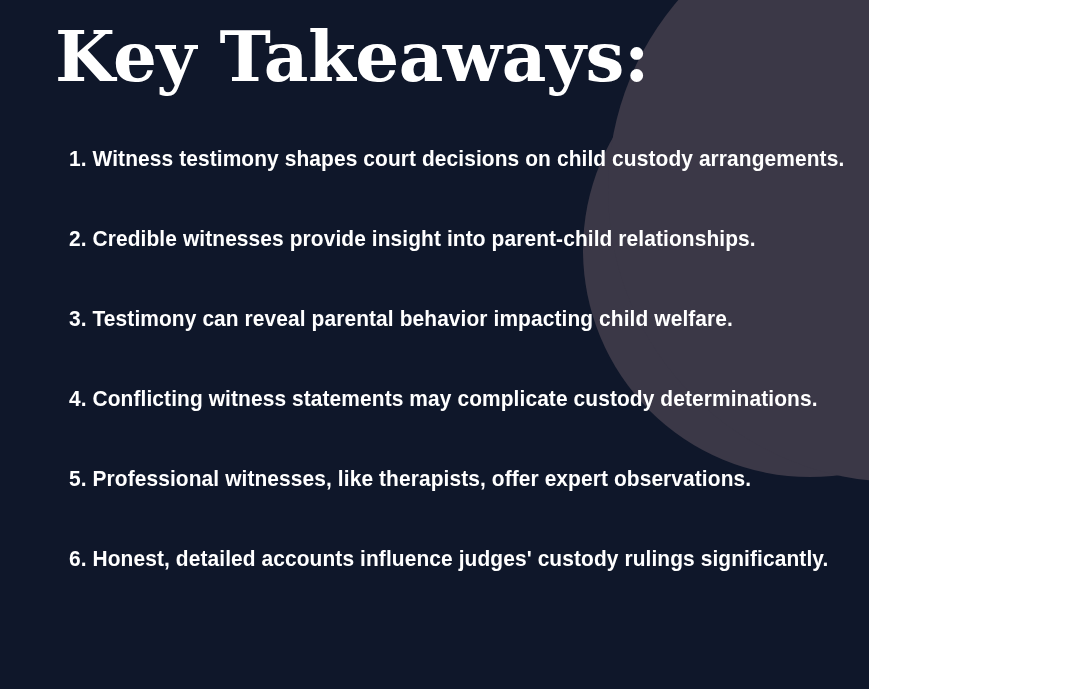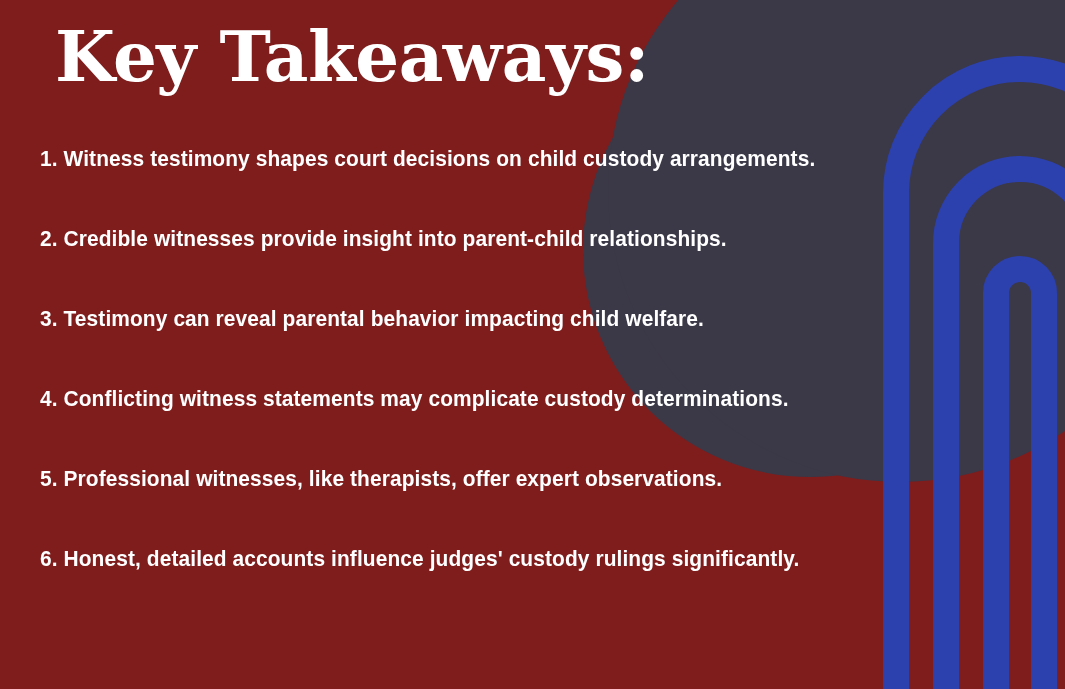--- a/index.html
+++ b/index.html
@@ -9,23 +9,23 @@
   }
   body {
     width: 1065px;
     height: 689px;
     overflow: hidden;
     font-family: "Liberation Sans", sans-serif;
   }
 
   #slide {
     position: relative;
-    width: 1065px;
+    width: 869px;
     height: 689px;
-    background: #7f1d1d;
+    background: #0f172a;
     overflow: hidden;
   }
 
   
   .bg-layer {
     position: absolute;
     inset: 0;
     width: 1065px;
     height: 689px;
     pointer-events: none;
@@ -50,21 +50,21 @@
     font-weight: 700;
     font-size: 69px;
     line-height: 1.0;
     letter-spacing: -0.5px;
     color: #ffffff;
     white-space: nowrap;
   }
 
   .takeaways {
     position: absolute;
-    left: 40px;
+    left: 69px;
     top: 148px;
     width: 880px;
     list-style: none;
     margin: 0;
     padding: 0;
   }
 
   .takeaway-item {
     font-family: "Liberation Sans", sans-serif;
     font-weight: 700;

